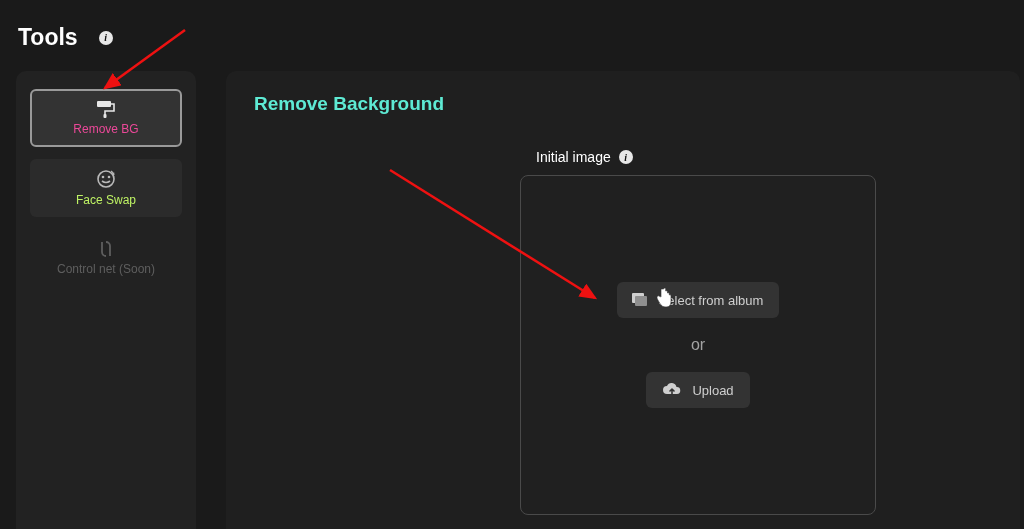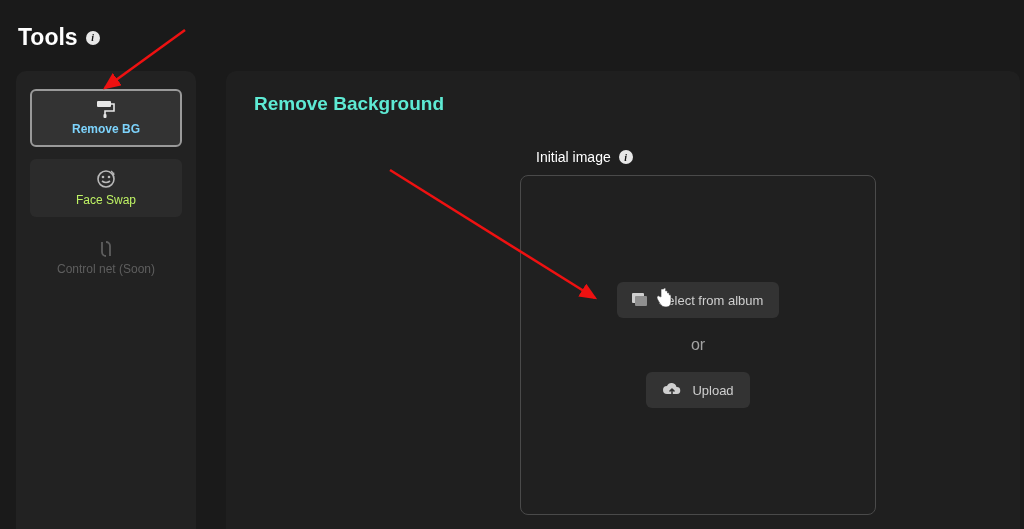--- a/index.html
+++ b/index.html
@@ -8,21 +8,21 @@
     background: #1a1a1a;
     font-family: -apple-system, BlinkMacSystemFont, "Segoe UI", Arial, sans-serif;
     color: #e7e7e7;
     overflow: hidden;
     position: relative;
   }
   .app { display: flex; flex-direction: column; width: 100%; height: 100%; }
   .header {
     display: flex; align-items: center;
     padding: 24px 0 20px 18px;
-    gap: 8px;
+    gap: 21px;
   }
   .header h1 { font-size: 23px; font-weight: 700; color: #fff; }
   .info-dot {
     width: 14px; height: 14px; border-radius: 50%;
     background: #e7e7e7; color: #111;
     display: inline-flex; align-items: center; justify-content: center;
     font-size: 10px; font-weight: 700; font-family: Georgia, serif;
     font-style: italic;
   }
   .body { display: flex; flex: 1; min-height: 0; }
@@ -41,22 +41,22 @@
     height: 58px;
     display: flex; flex-direction: column; align-items: center; justify-content: center;
     gap: 4px;
     cursor: pointer;
     color: #bef264;
     font-size: 12px;
   }
   .tool.active {
     border: 2px solid #9a9a9a;
     background: #333333;
-    color: #7dd3fc;
-    font-weight: 700;
+    color: #ec4899;
+    font-weight: 400;
   }
   .tool.disabled {
     background: transparent;
     color: #5e5e5e;
     cursor: default;
   }
   .tool .ticon { display: flex; align-items: center; justify-content: center; }
   .tool .ticon svg { display: block; }
   .main {
     flex: 1;

